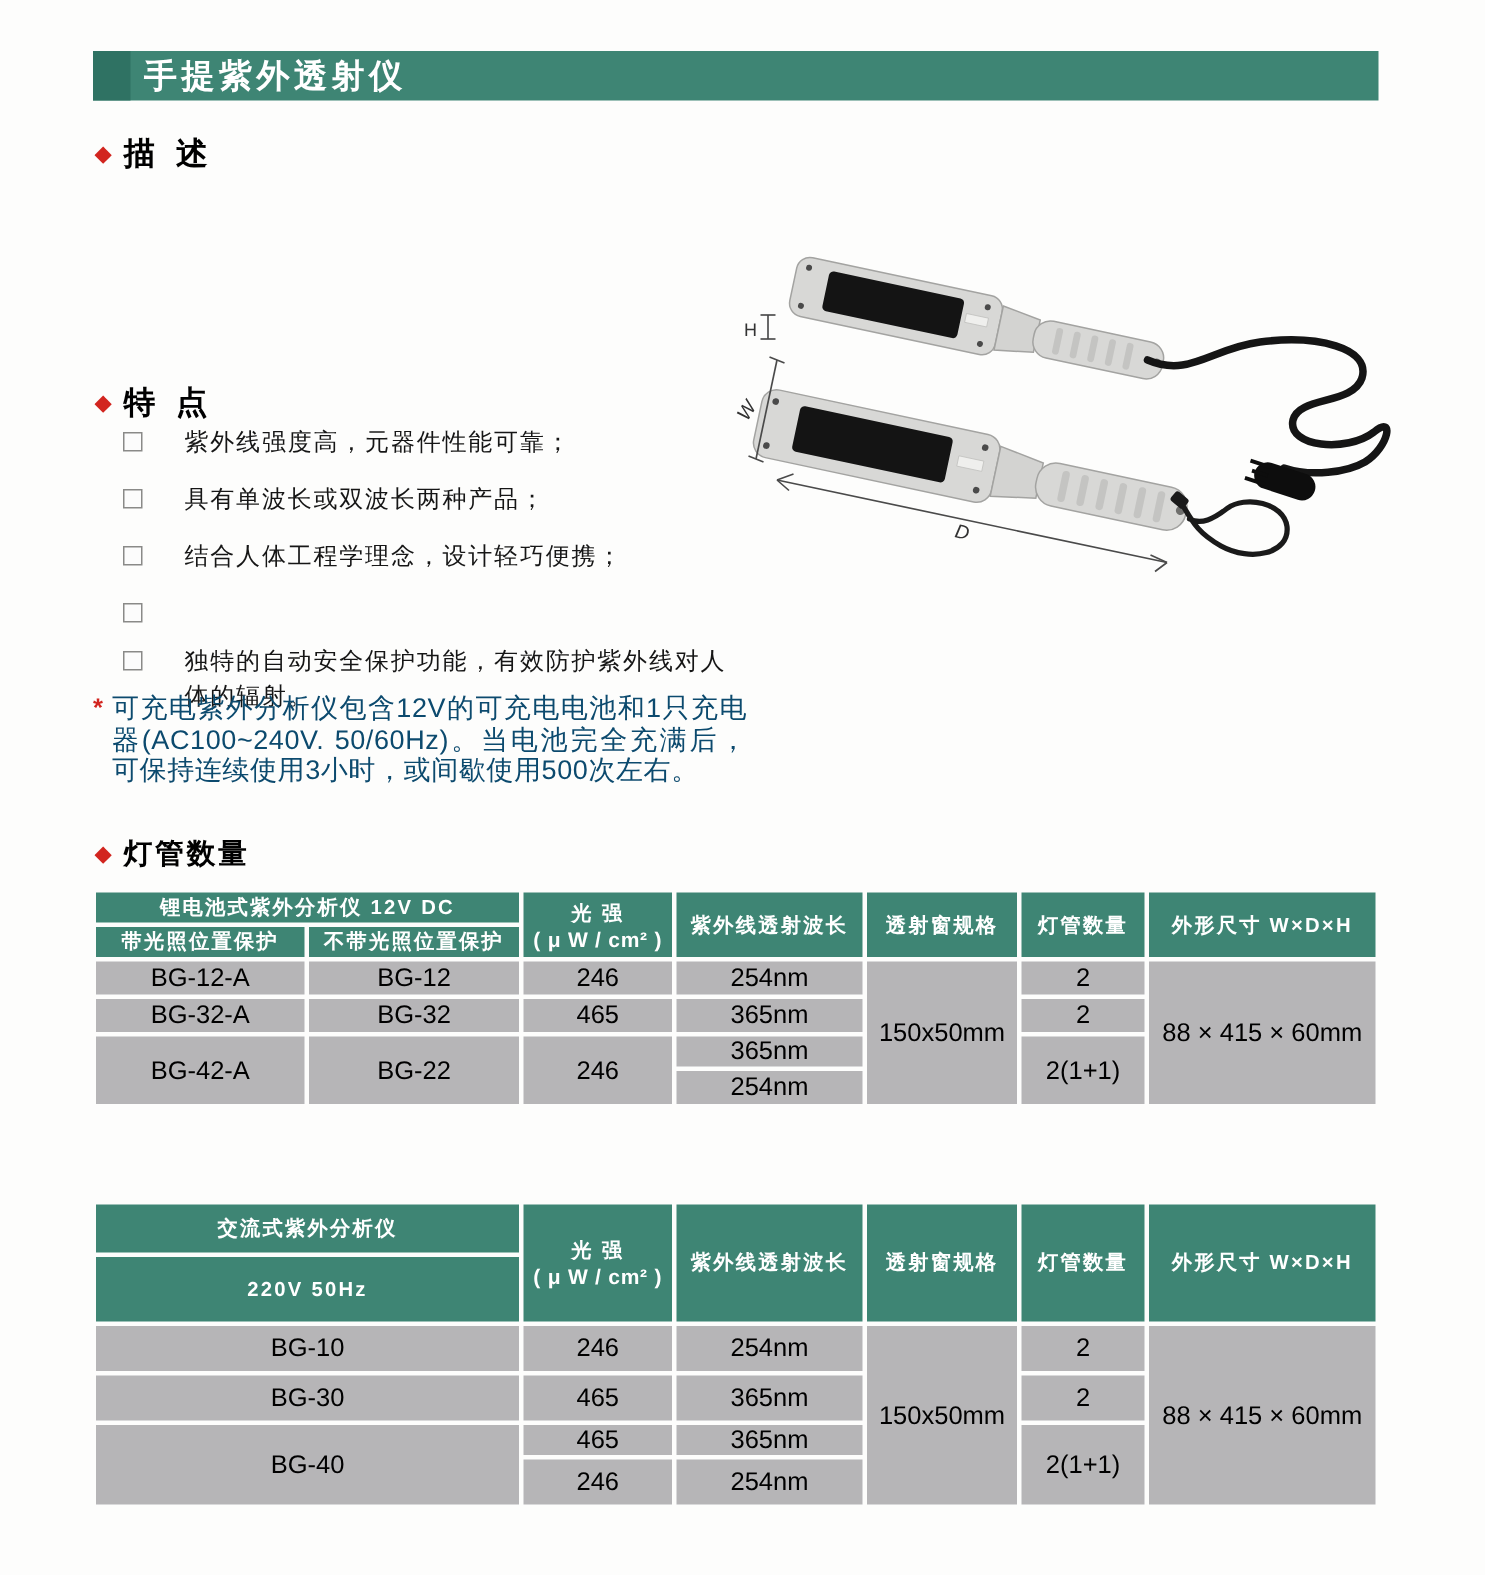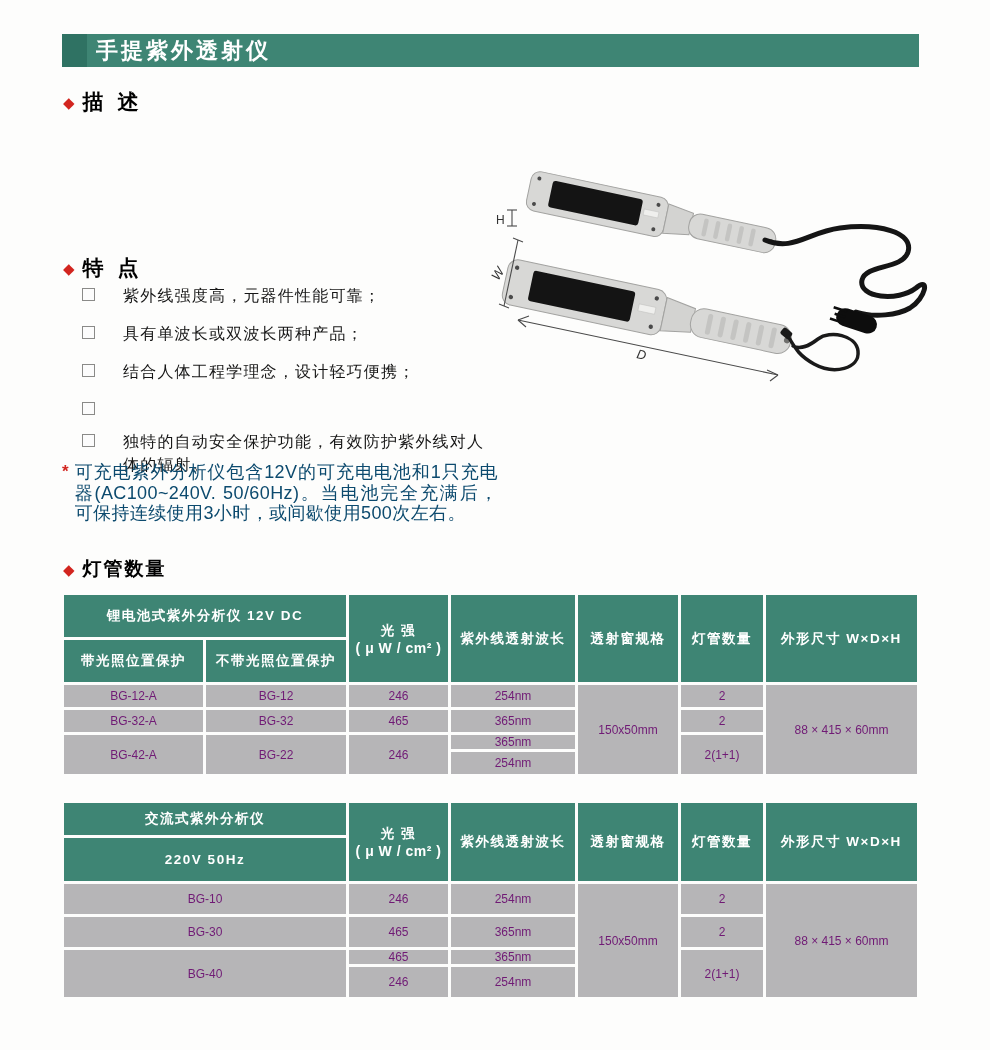--- a/index.html
+++ b/index.html
@@ -25,23 +25,23 @@
   .asterisk{color:#d2251f;font-size:17px;font-weight:bold;line-height:20px;flex:0 0 auto;}
   .footnote-text{font-size:18px;line-height:20.5px;color:#0c4a6e;letter-spacing:0.4px;text-align:justify;}
   
   .figure{position:absolute;left:478px;top:140px;width:512px;height:300px;}
   
   table.spec{border-collapse:separate;border-spacing:3px;table-layout:fixed;position:absolute;left:61px;width:859px;}
   #table1{top:592px;}
   #table2{top:800px;}
   table.spec td{text-align:center;vertical-align:middle;overflow:hidden;padding:0 2px;}
   td.th{background:#3e8574;color:#fff;font-size:13.5px;font-weight:bold;letter-spacing:1.5px;}
-  td.cell{background:#b6b5b7;color:#701a75;font-size:12px;margin-top:22px;}
+  td.cell{background:#b6b5b7;color:#000000;font-size:17px;margin-top:22px;}
   .unit{font-weight:bold;font-size:14px;letter-spacing:0.5px;}
-  .h33{height:42px;} .h32{height:32px;} .h31{height:43px;} .h30{height:30px;} .h22{height:22px;}
+  .h33{height:20px;} .h32{height:32px;} .h31{height:43px;} .h30{height:30px;} .h22{height:22px;}
 </style>
 </head>
 <body>
 
 <div class="page">
 
   <div class="title-bar">
     <div class="title-accent"></div>
     <div class="title-text">手提紫外透射仪</div>
   </div>

